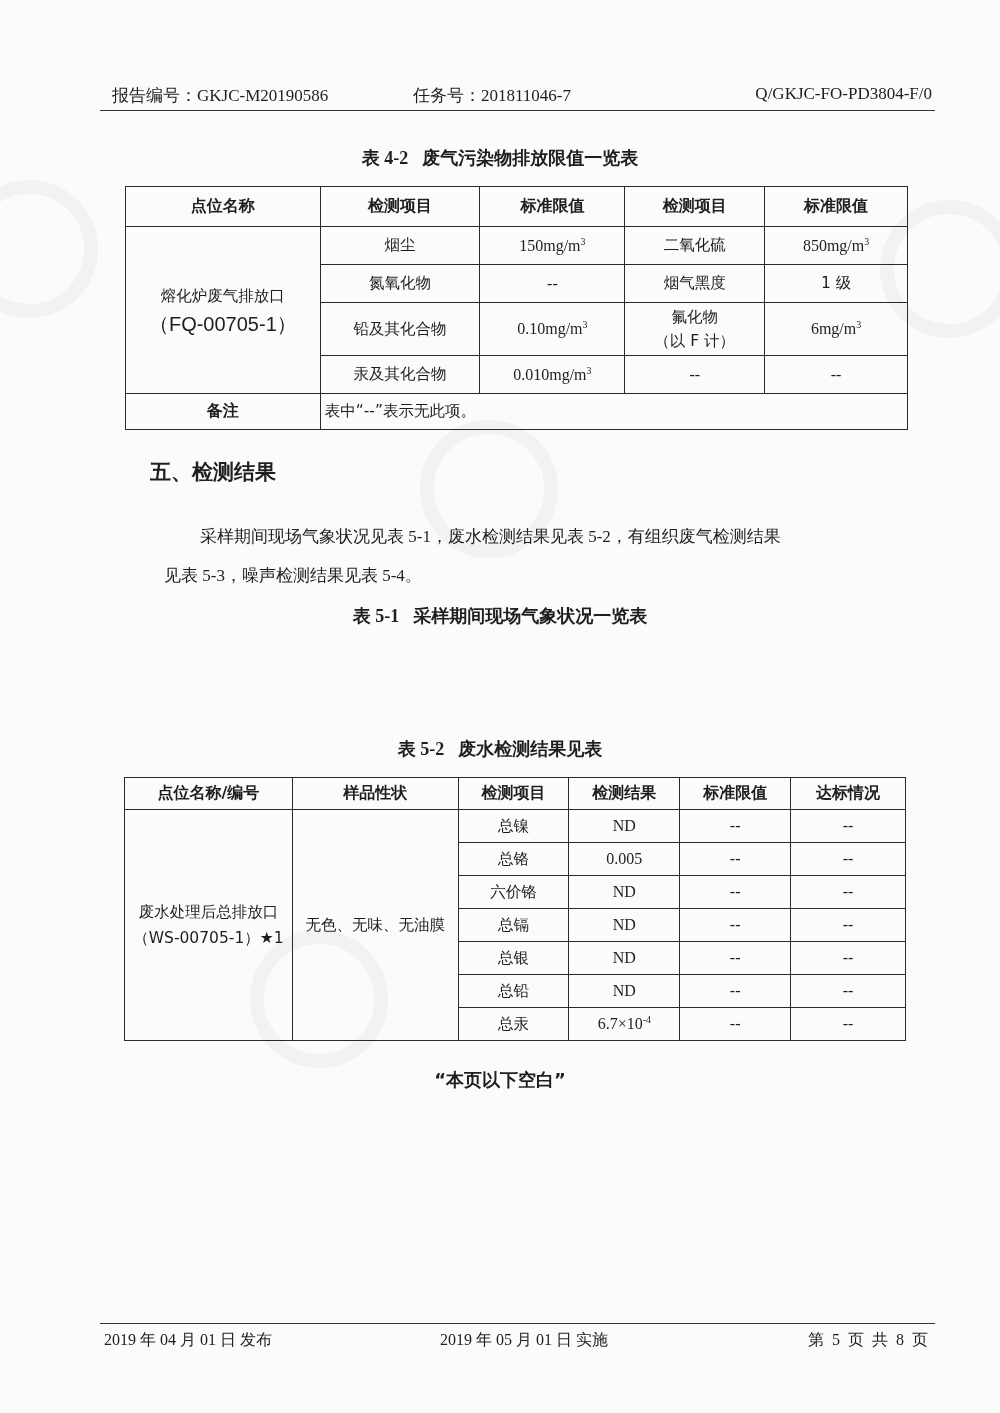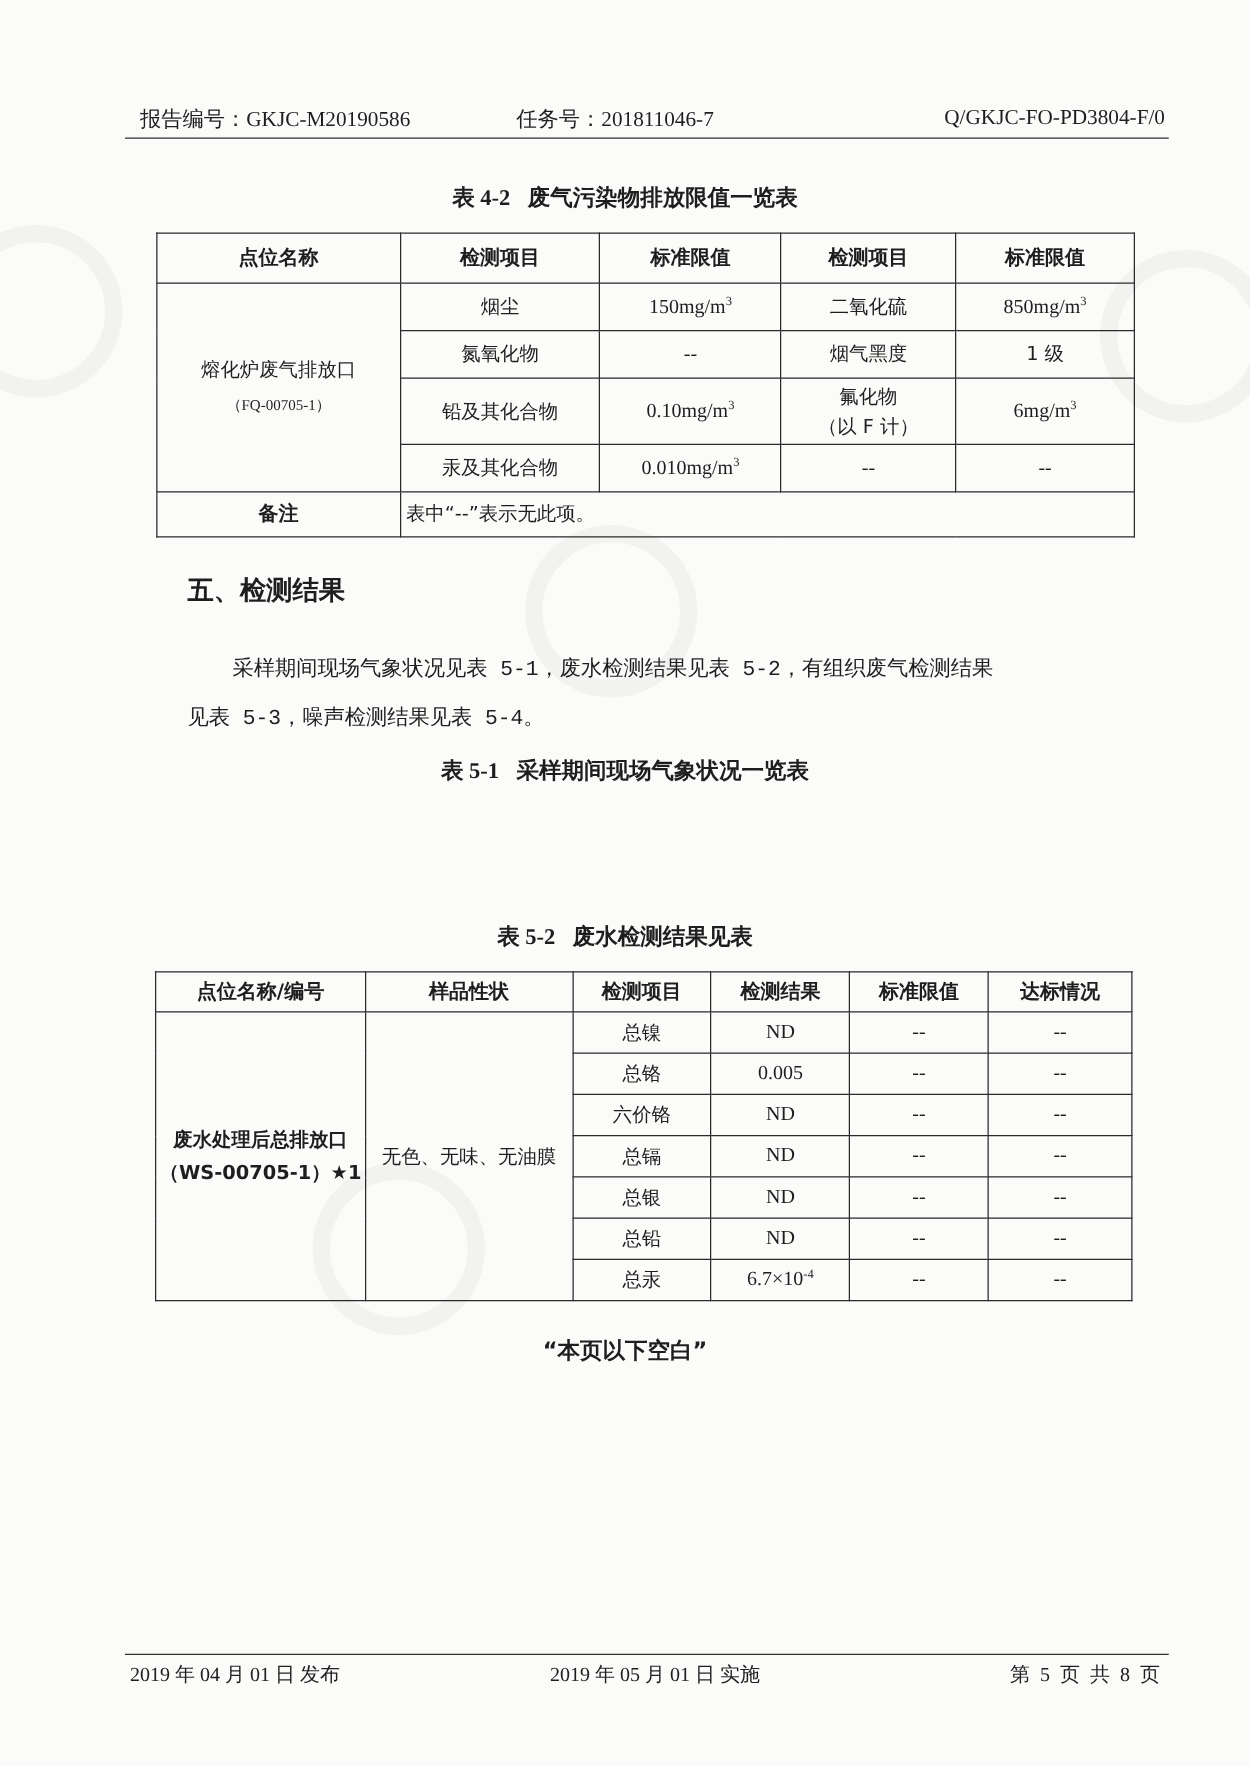--- a/index.html
+++ b/index.html
@@ -13,21 +13,21 @@
   .hdr { top: 84px; font-size: 17px; }
   .hdr-rule { position:absolute; left:100px; top:110px; width:835px; border-top:1.6px solid #333; }
   .caption { position:absolute; left:0; width:1000px; text-align:center; font-weight:bold; font-size:18px; font-family: "DejaVu Sans", sans-serif; }
   .caption .num { font-family: "Liberation Serif", serif; margin-right: 14px; }
   table { border-collapse: collapse; position: absolute; }
   td, th { border: 1.3px solid #2a2a2a; text-align: center; vertical-align: middle; font-size: 16px; font-weight: normal; padding: 0; }
   th { font-family: "DejaVu Sans", sans-serif; font-weight: bold; font-size: 16px; }
   .cn { font-family: "DejaVu Sans", sans-serif; font-size: 15.5px; }
   sup { font-size: 10px; }
   .section { position:absolute; left:150px; top:458px; font-size:21px; font-weight:bold; font-family:"DejaVu Sans", sans-serif; }
-  .para { position:absolute; left:150px; width:730px; font-size:17px; line-height:39px; font-family:Liberation Mono, monospace; }
+  .para { position:absolute; left:164px; width:730px; font-size:17px; line-height:39px; font-family:Liberation Serif, serif; }
   .footer-rule { position:absolute; left:100px; top:1323px; width:835px; border-top:1.4px solid #333; }
   .ftr { top: 1330px; font-size: 16px; }
   .watermark { position:absolute; border:14px solid rgba(0,0,0,0.035); border-radius:50%; }
 </style>
 </head>
 <body>
 
 <div class="watermark" style="left:-40px;top:180px;width:110px;height:110px;"></div>
 <div class="watermark" style="left:420px;top:420px;width:110px;height:110px;"></div>
 <div class="watermark" style="left:250px;top:930px;width:110px;height:110px;"></div>
@@ -54,21 +54,21 @@
       <tr style="height:40px">
     <th>点位名称</th>
     <th>检测项目</th>
     <th>标准限值</th>
     <th>检测项目</th>
     <th>标准限值</th>
   </tr>
   <tr style="height:38px">
     <td rowspan="4" class="cn" style="line-height:28px;">
       <div>熔化炉废气排放口</div>
-      <div style="font-family:Liberation Serif, serif;font-size:12px;">（FQ-00705-1）</div>
+      <div style="font-family:Liberation Sans, sans-serif;font-size:20px;">（FQ-00705-1）</div>
     </td>
     <td class="cn">烟尘</td>
     <td><span>150mg/m</span><sup>3</sup></td>
     <td class="cn">二氧化硫</td>
     <td><span>850mg/m</span><sup>3</sup></td>
   </tr>
   <tr style="height:38px">
     <td class="cn">氮氧化物</td>
     <td>--</td>
     <td class="cn">烟气黑度</td>
@@ -133,21 +133,21 @@
   <tbody>
       <tr style="height:32px">
     <th>点位名称/编号</th>
     <th>样品性状</th>
     <th>检测项目</th>
     <th>检测结果</th>
     <th>标准限值</th>
     <th>达标情况</th>
   </tr>
   <tr style="height:33px">
-    <td rowspan="7" class="cn" style="line-height:26px;font-weight:bold;">
+    <td rowspan="7" class="cn" style="line-height:26px;">
       <div>废水处理后总排放口</div>
       <div>（WS-00705-1）★1</div>
     </td>
     <td rowspan="7" class="cn">无色、无味、无油膜</td>
     <td class="cn">总镍</td>
     <td>ND</td>
     <td>--</td>
     <td>--</td>
   </tr>
   <tr style="height:33px">

